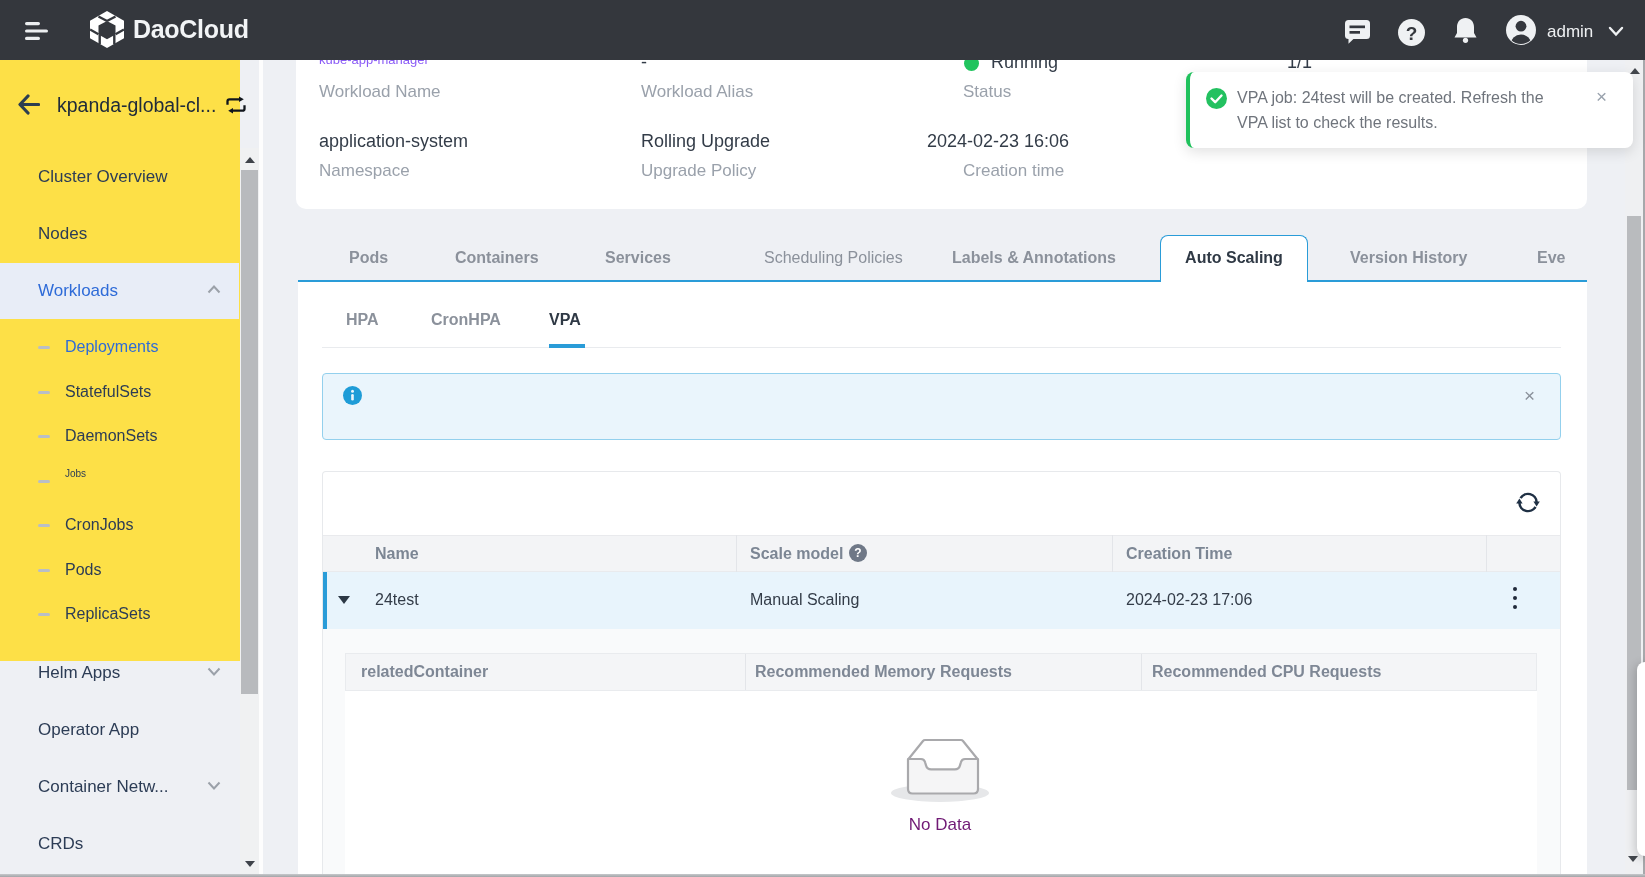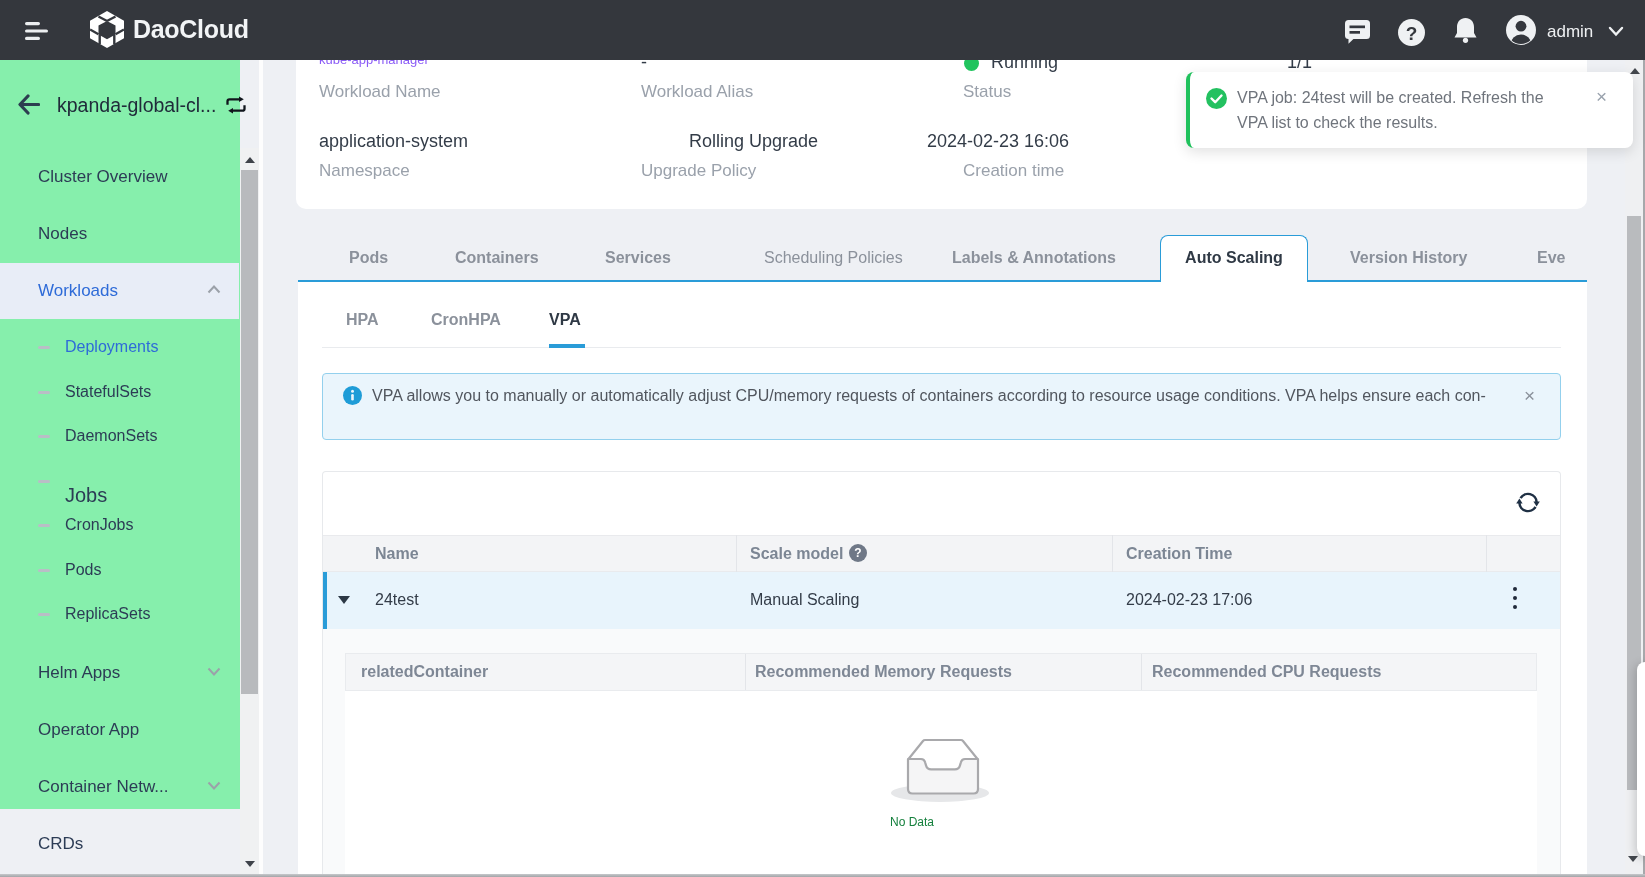--- a/index.html
+++ b/index.html
@@ -18,21 +18,21 @@
   <div class="abs" style="left:345px;top:12px;font-size:18px;color:#333c48;">-</div>
   <div class="abs" style="left:668px;top:16px;width:15px;height:15px;border-radius:50%;background:#21c45e;"></div>
   <div class="abs" style="left:695px;top:12px;font-size:18px;color:#333c48;">Running</div>
   <div class="abs" style="left:991px;top:12px;font-size:18px;color:#333c48;">1/1</div>
 
   <div class="abs" style="left:23px;top:42px;font-size:17px;color:#9aa1ab;">Workload Name</div>
   <div class="abs" style="left:345px;top:42px;font-size:17px;color:#9aa1ab;">Workload Alias</div>
   <div class="abs" style="left:667px;top:42px;font-size:17px;color:#9aa1ab;">Status</div>
 
   <div class="abs" style="left:23px;top:91px;font-size:18px;color:#333c48;">application-system</div>
-  <div class="abs" style="left:345px;top:91px;font-size:18px;color:#333c48;margin-left:48px;">Rolling Upgrade</div>
+  <div class="abs" style="left:345px;top:91px;font-size:18px;color:#333c48;">Rolling Upgrade</div>
   <div class="abs" style="left:631px;top:91px;font-size:18px;color:#333c48;">2024-02-23 16:06</div>
 
   <div class="abs" style="left:23px;top:121px;font-size:17px;color:#9aa1ab;">Namespace</div>
   <div class="abs" style="left:345px;top:121px;font-size:17px;color:#9aa1ab;">Upgrade Policy</div>
   <div class="abs" style="left:667px;top:121px;font-size:17px;color:#9aa1ab;">Creation time</div>
 </div>
 
 <div class="abs" style="left:349px;top:249px;font-size:16px;font-weight:600;color:#8b919b;">Pods</div>
 <div class="abs" style="left:455px;top:249px;font-size:16px;font-weight:600;color:#8b919b;">Containers</div>
 <div class="abs" style="left:605px;top:249px;font-size:16px;font-weight:600;color:#8b919b;">Services</div>
@@ -50,21 +50,20 @@
   <div class="abs" style="left:251px;top:29px;font-size:16px;font-weight:700;color:#2f3945;">VPA</div>
   <div class="abs" style="left:24px;top:65px;width:1239px;height:1px;background:#e9ebee;"></div>
   <div class="abs" style="left:251px;top:62px;width:36px;height:4px;background:#2a9cd8;"></div>
 
   <div class="abs" style="left:24px;top:91px;width:1239px;height:67px;background:#eaf5fc;border:1px solid #93d0ed;border-radius:4px;"></div>
   <svg class="abs" style="left:45px;top:104px;" width="19" height="19" viewBox="0 0 19 19">
     <circle cx="9.5" cy="9.5" r="9.5" fill="#1e9cd7"></circle>
     <rect x="8.2" y="8" width="2.6" height="6.5" rx="1.3" fill="#eaf5fc"></rect>
     <circle cx="9.5" cy="5.2" r="1.5" fill="#eaf5fc"></circle>
   </svg>
-  <div class="abs" style="left:74px;top:105px;font-size:16px;color:#51565e;">VPA allows you to manually or automatically adjust CPU/memory requests of containers according to resource usage conditions. VPA helps ensure each con-</div>
   <div class="abs" style="left:1226px;top:103px;font-size:19px;color:#8a919b;">×</div>
 
   <div class="abs" style="left:24px;top:189px;width:1239px;height:408px;border:1px solid #e7e9ec;border-bottom:none;border-radius:4px 4px 0 0;background:#fff;">
 
     <svg class="abs" style="left:1192px;top:19px;" width="26" height="24" viewBox="0 0 26 24">
       <g fill="none" stroke="#1f3044" stroke-width="2.5">
         <path d="M5.55 7.2 A 8.6 8.6 0 0 1 21.6 11.2"></path>
         <path d="M20.45 15.8 A 8.6 8.6 0 0 1 4.4 11.8"></path>
       </g>
       <path d="M18.4 10.6 L24.8 10.6 L21.6 15.6 Z" fill="#1f3044"></path>
@@ -101,21 +100,21 @@
     <div class="abs" style="left:432px;top:191px;font-size:16px;font-weight:700;color:#7e8795;">Recommended Memory Requests</div>
     <div class="abs" style="left:829px;top:191px;font-size:16px;font-weight:700;color:#7e8795;text-align:right;">Recommended CPU Requests</div>
     <div class="abs" style="left:422px;top:182px;width:1px;height:36px;background:#e3e5e9;"></div>
     <div class="abs" style="left:818px;top:182px;width:1px;height:36px;background:#e3e5e9;"></div>
 
     <div class="abs" style="left:568px;top:312px;width:98px;height:18px;border-radius:50%;background:#e6e7e9;"></div>
     <svg class="abs" style="left:583px;top:266px;" width="74" height="58" viewBox="0 0 74 58">
       <path d="M2.5 21 L17 3 Q17.8 2 19 2 L55 2 Q56.2 2 57 3 L71.5 21" fill="#fff" stroke="#a9a9ac" stroke-width="2.2" stroke-linejoin="round"></path>
       <path d="M2 21 L2 51 Q2 55.5 6.5 55.5 L67.5 55.5 Q72 55.5 72 51 L72 21 L59 21 C56 21 55.4 22.2 54.8 24.6 L54 27.4 C53.3 30.1 51.6 31.4 48.8 31.4 L25.2 31.4 C22.4 31.4 20.7 30.1 20 27.4 L19.2 24.6 C18.6 22.2 18 21 15 21 Z" fill="#f5f5f6" stroke="#a9a9ac" stroke-width="2.2" stroke-linejoin="round"></path>
     </svg>
-    <div class="abs" style="left:567px;top:343px;width:100px;text-align:left;font-size:12px;color:#15803d;">No Data</div>
+    <div class="abs" style="left:567px;top:343px;width:100px;text-align:center;font-size:17px;color:#701a75;">No Data</div>
   </div>
 </div>
 
 <div class="abs" style="left:0;top:0;width:1645px;height:60px;background:#34373d;z-index:50;">
 
   <svg class="abs" style="left:24px;top:21px;" width="26" height="20" viewBox="0 0 26 20">
     <rect x="1" y="1" width="15" height="3.2" rx="1.6" fill="#eceef0"></rect>
     <rect x="1" y="8.4" width="23" height="3.2" rx="1.6" fill="#eceef0"></rect>
     <rect x="1" y="15.8" width="15" height="3.2" rx="1.6" fill="#eceef0"></rect>
   </svg>
@@ -157,21 +156,21 @@
     <circle cx="15" cy="15" r="15" fill="#eff1f3"></circle>
     <circle cx="15" cy="11.2" r="5.4" fill="#34373d"></circle>
     <ellipse cx="15" cy="30" rx="10.5" ry="10.5" fill="#34373d" clip-path="url(#avclip)"></ellipse>
   </svg>
   <div class="abs" style="left:1547px;top:22px;font-size:17px;color:#eef0f2;">admin</div>
   <svg class="abs" style="left:1608px;top:26px;" width="16" height="11" viewBox="0 0 16 11">
     <path d="M2 2 L8 8.5 L14 2" fill="none" stroke="#eff1f3" stroke-width="2.4" stroke-linecap="round"></path>
   </svg>
 </div>
 
-<div class="abs" style="left:0;top:60px;width:240px;height:749px;background:#86efac;z-index:30;">
+<div class="abs" style="left:0;top:60px;width:240px;height:601px;background:#fde047;z-index:30;">
 
   <svg class="abs" style="left:17px;top:34px;" width="23" height="21" viewBox="0 0 23 21">
     <path d="M11 2 L3 10.5 L11 19" fill="none" stroke="#2c3e50" stroke-width="3.2" stroke-linecap="round" stroke-linejoin="round"></path>
     <path d="M3.5 10.5 L21.5 10.5" stroke="#2c3e50" stroke-width="3.2" stroke-linecap="round"></path>
   </svg>
   <div class="abs" style="left:57px;top:34px;font-size:19.5px;color:#202b3a;">kpanda-global-cl...</div>
   <svg class="abs" style="left:226px;top:36px;" width="20" height="18" viewBox="0 0 20 18">
     <g fill="none" stroke="#10151c" stroke-width="2.3">
       <path d="M1.5 8.8 L1.5 5.3 Q1.5 3.3 3.5 3.3 L13 3.3"></path>
       <path d="M18.5 9.2 L18.5 12.7 Q18.5 14.7 16.5 14.7 L7 14.7"></path>
@@ -188,21 +187,21 @@
   <svg class="abs" style="left:207px;top:225px;" width="14" height="9" viewBox="0 0 14 9">
     <path d="M1.5 7.5 L7 1.5 L12.5 7.5" fill="none" stroke="#9ba1a9" stroke-width="2"></path>
   </svg>
   <div class="abs" style="left:38px;top:285.5px;width:12px;height:3px;border-radius:1.5px;background:#b9bec6;"></div>
   <div class="abs" style="left:65px;top:278px;font-size:16px;color:#2e6bd8;">Deployments</div>
   <div class="abs" style="left:38px;top:330.5px;width:12px;height:3px;border-radius:1.5px;background:#b9bec6;"></div>
   <div class="abs" style="left:65px;top:323px;font-size:16px;color:#2c3c55;">StatefulSets</div>
   <div class="abs" style="left:38px;top:374.5px;width:12px;height:3px;border-radius:1.5px;background:#b9bec6;"></div>
   <div class="abs" style="left:65px;top:367px;font-size:16px;color:#2c3c55;">DaemonSets</div>
   <div class="abs" style="left:38px;top:419.5px;width:12px;height:3px;border-radius:1.5px;background:#b9bec6;"></div>
-  <div class="abs" style="left:65px;top:424px;font-size:20px;color:#2c3c55;text-align:right;">Jobs</div>
+  <div class="abs" style="left:65px;top:408px;font-size:10px;color:#2c3c55;text-align:right;">Jobs</div>
   <div class="abs" style="left:38px;top:463.5px;width:12px;height:3px;border-radius:1.5px;background:#b9bec6;"></div>
   <div class="abs" style="left:65px;top:456px;font-size:16px;color:#2c3c55;">CronJobs</div>
   <div class="abs" style="left:38px;top:508.5px;width:12px;height:3px;border-radius:1.5px;background:#b9bec6;"></div>
   <div class="abs" style="left:65px;top:501px;font-size:16px;color:#2c3c55;">Pods</div>
   <div class="abs" style="left:38px;top:552.5px;width:12px;height:3px;border-radius:1.5px;background:#b9bec6;"></div>
   <div class="abs" style="left:65px;top:545px;font-size:16px;color:#2c3c55;">ReplicaSets</div>
   <div class="abs" style="left:38px;top:603px;font-size:17px;color:#2c3c55;">Helm Apps</div>
   <svg class="abs" style="left:207px;top:607px;" width="14" height="9" viewBox="0 0 14 9">
     <path d="M1.5 1.5 L7 7.5 L12.5 1.5" fill="none" stroke="#9ba1a9" stroke-width="2"></path>
   </svg>

